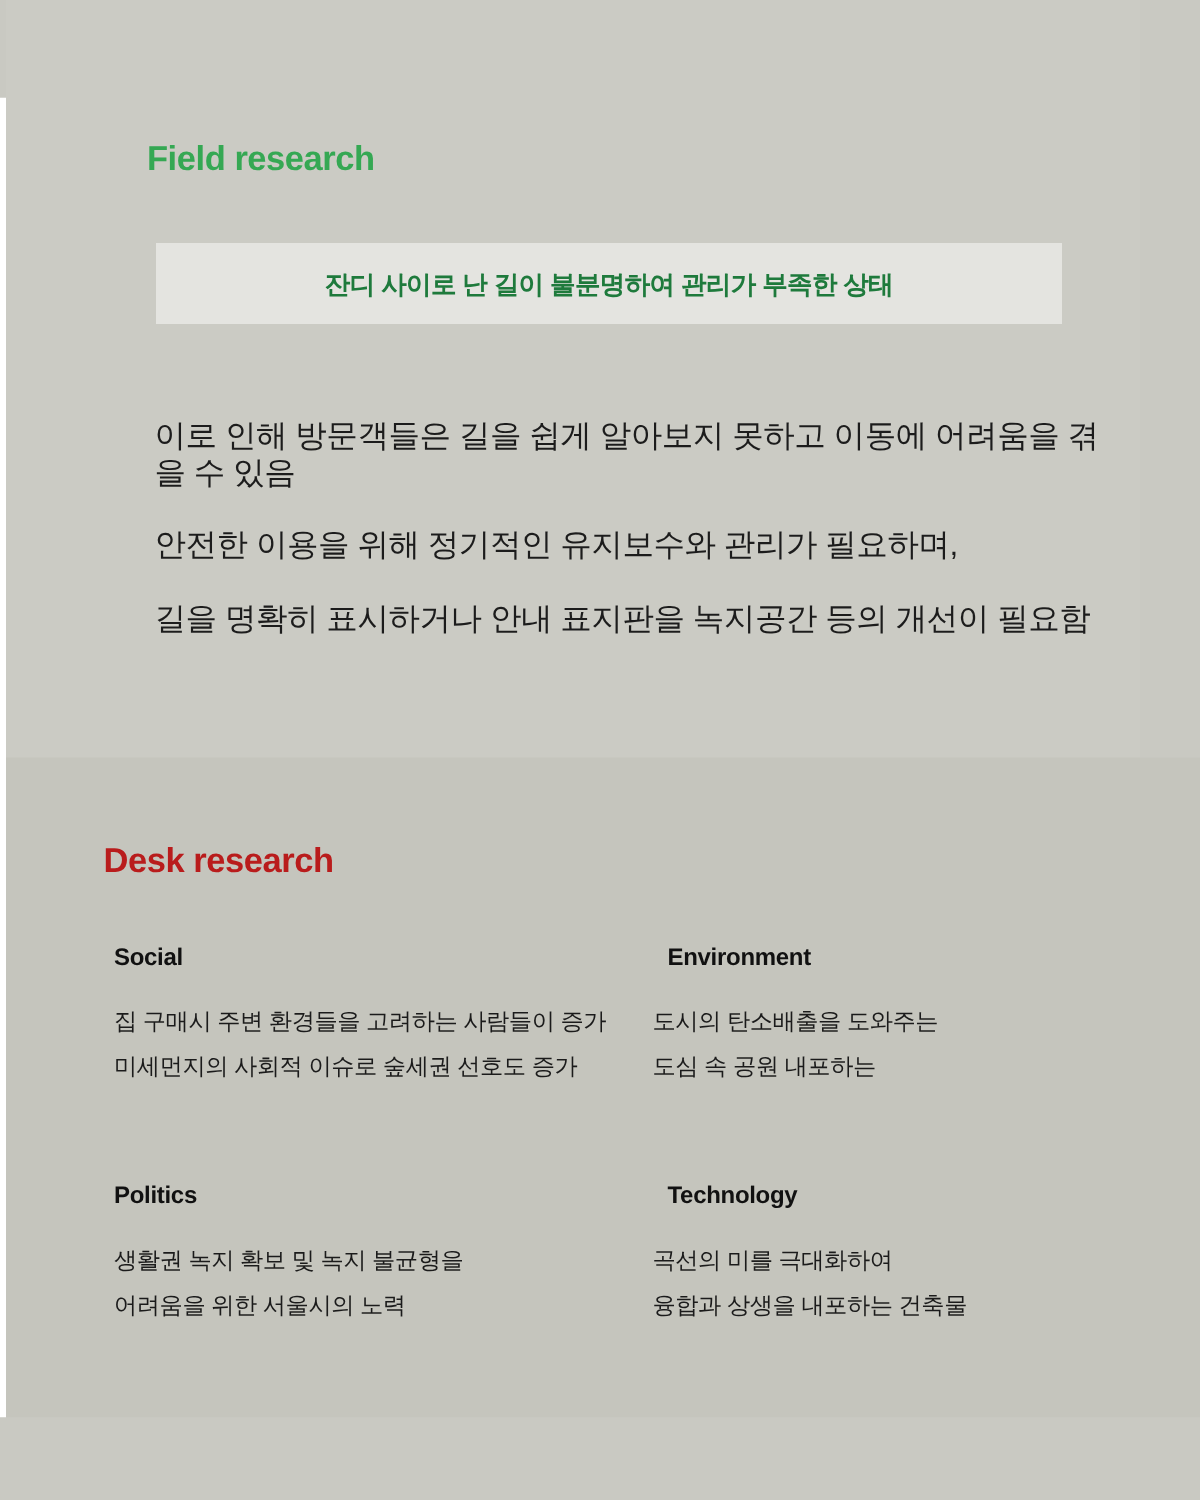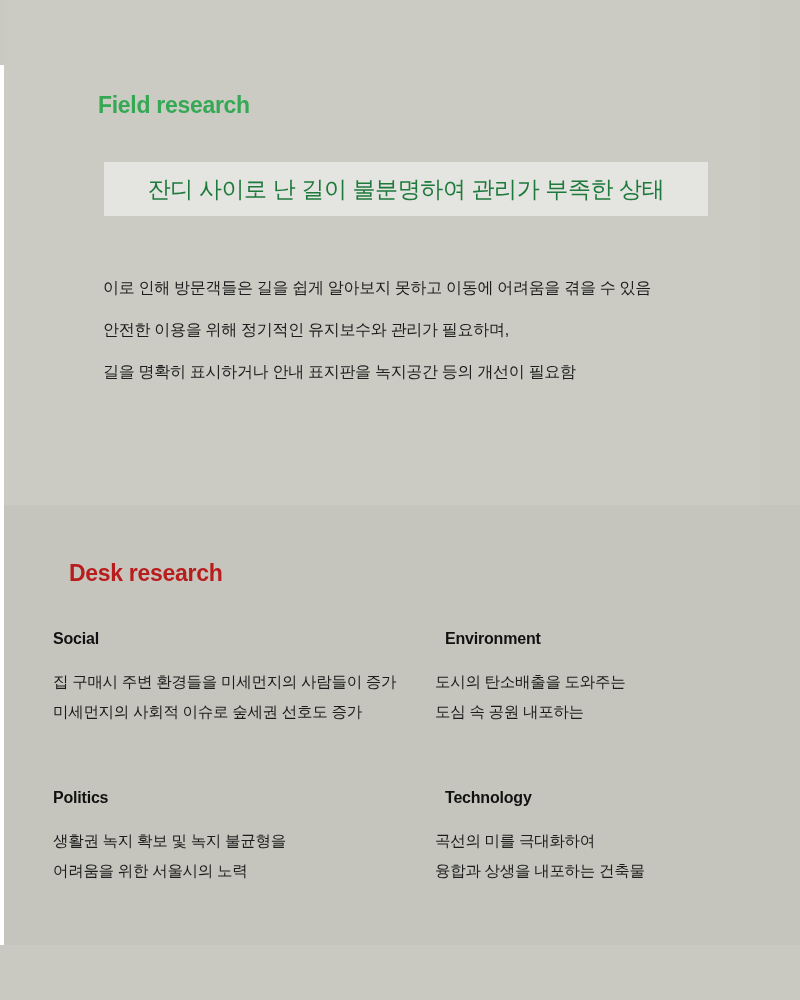--- a/index.html
+++ b/index.html
@@ -61,34 +61,34 @@
     left: 104px;
     top: 162px;
     width: 604px;
     height: 54px;
     background: #e4e4e0;
     display: flex;
     align-items: center;
     justify-content: center;
   }
   .highlight-bar-text {
-    font-size: 23px;
-    font-weight: normal;
+    font-size: 17px;
+    font-weight: bold;
     color: #1e7a3c;
     letter-spacing: -0.4px;
   }
 
   .field-lines {
     position: absolute;
     left: 103px;
     top: 278px;
     width: 640px;
   }
   .field-line {
-    font-size: 16px;
+    font-size: 21px;
     color: #1c1c1c;
     letter-spacing: -0.3px;
     margin-bottom: 23px;
     line-height: 1.2;
   }
 
   
   .section-desk {
     position: absolute;
     left: 0;
@@ -116,21 +116,21 @@
   }
   .grid-row {
     display: flex;
     width: 800px;
   }
   .cell {
     box-sizing: border-box;
   }
   .cell.left {
     width: 430px;
-    padding-left: 53px;
+    padding-left: 76px;
   }
   .cell.right {
     width: 370px;
     padding-left: 0px;
   }
   .cell-head {
     font-size: 16px;
     font-weight: bold;
     color: #111111;
     letter-spacing: -0.2px;
@@ -180,21 +180,21 @@
     </div>
   </div>
 
   <div class="section-desk"></div>
   <div class="desk-title">Desk research</div>
 
   <div class="grid">
     <div class="grid-row">
       <div class="cell left">
         <div class="cell-head">Social</div>
-        <div class="cell-line">집 구매시 주변 환경들을 미세먼지의 사람들이 증가</div>
+        <div class="cell-line">집 구매시 주변 환경들을 고려하는 사람들이 증가</div>
         <div class="cell-line">미세먼지의 사회적 이슈로 숲세권 선호도 증가</div>
       </div>
       <div class="cell right">
         <div class="cell-head">Environment</div>
         <div class="cell-line indent-sm">도시의 탄소배출을 도와주는</div>
         <div class="cell-line indent-sm">도심 속 공원 내포하는</div>
       </div>
     </div>
 
     <div class="row-gap"></div>

